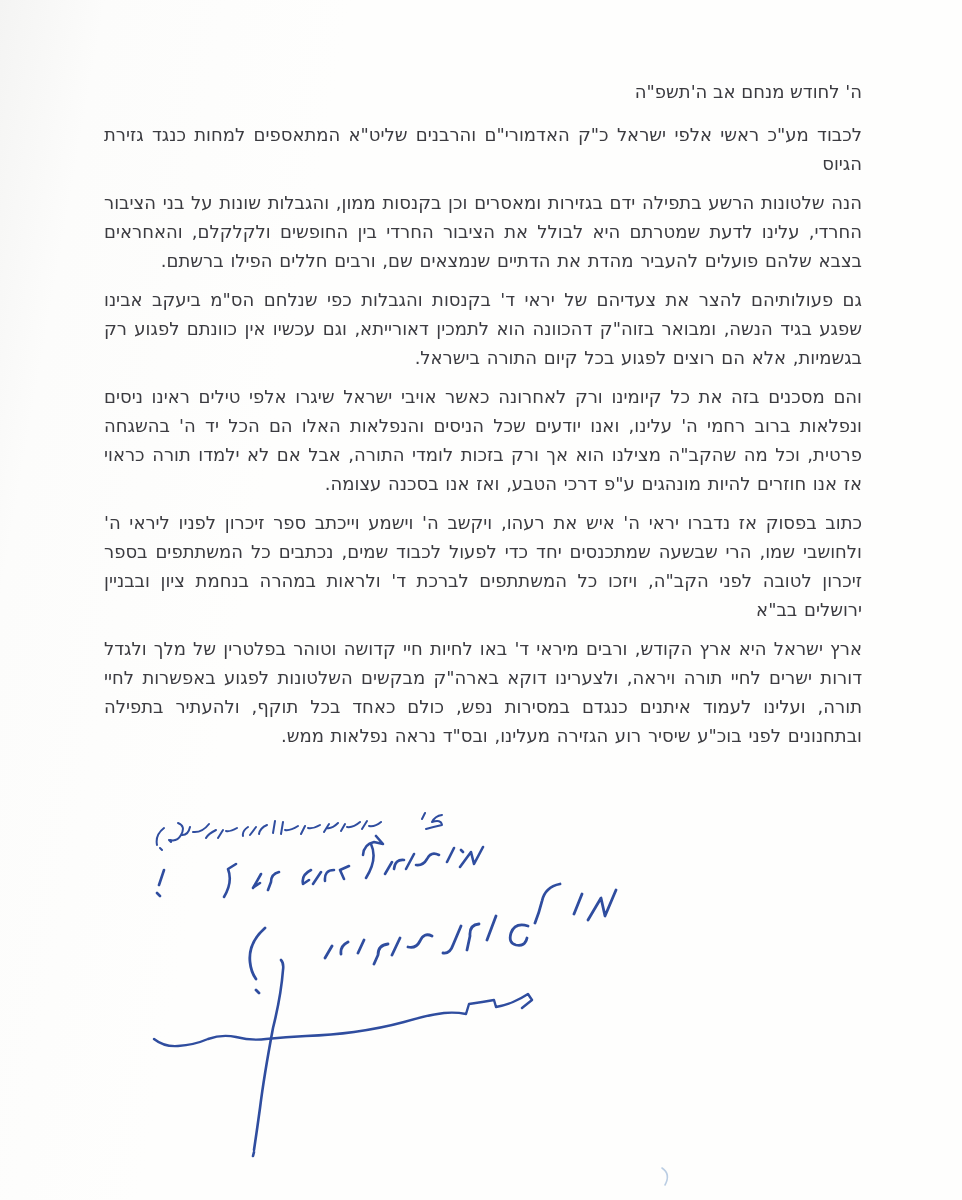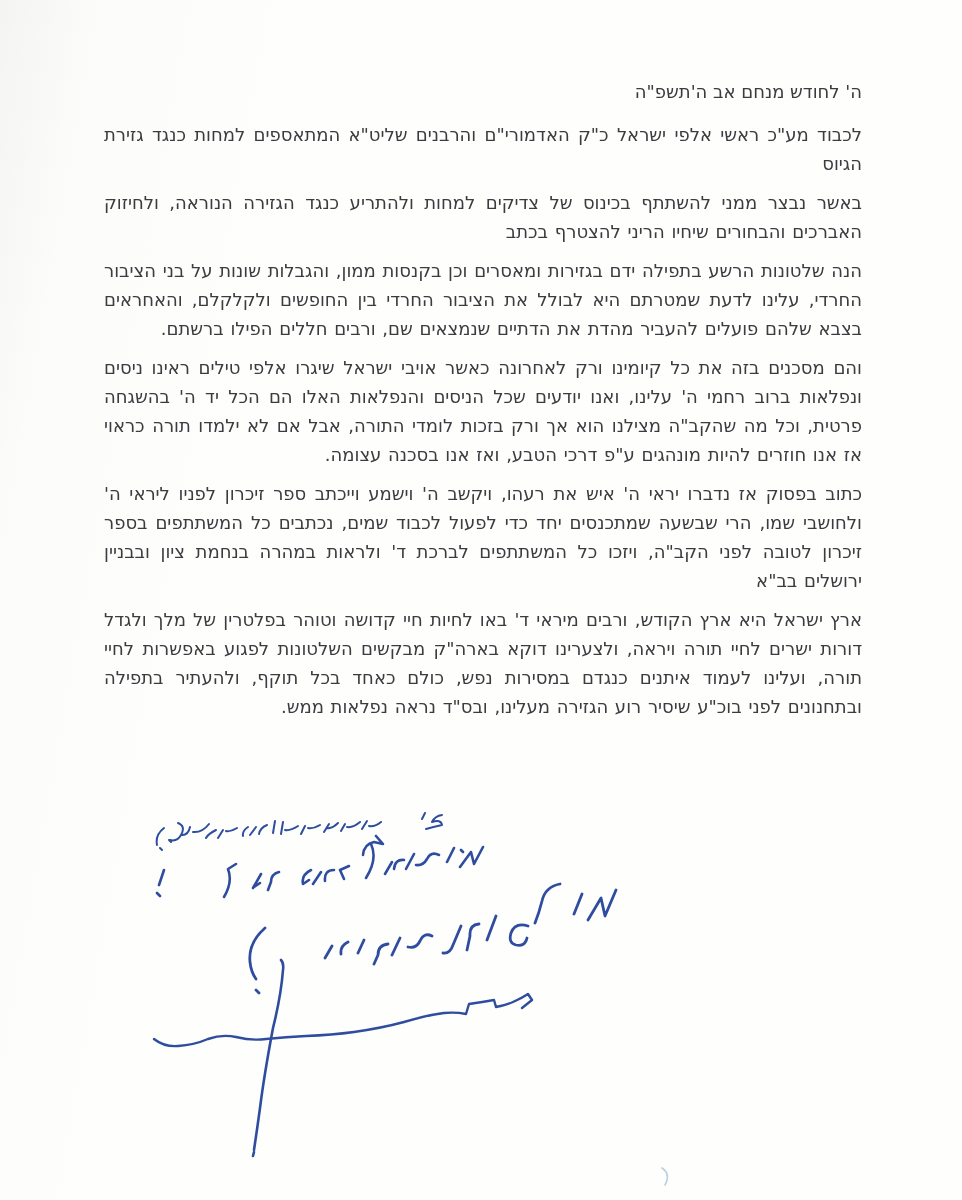--- a/index.html
+++ b/index.html
@@ -30,22 +30,22 @@
   .ink-faint{fill:none;stroke:#a9c0dc;stroke-linecap:round;opacity:.8;}
 </style>
 </head>
 <body>
 
 <div class="sheet">
 
   <div class="content" dir="rtl">
     <div class="date-line">ה' לחודש מנחם אב ה'תשפ"ה</div>
     <p class="para">לכבוד מע"כ ראשי אלפי ישראל כ"ק האדמורי"ם והרבנים שליט"א המתאספים למחות כנגד גזירת הגיוס</p>
-    <p class="para">באשר נבצר ממני להשתתף בכינוס של צדיקים למחות ולהתריע כנגד הגזירה הנוראה, ולחיזוק האברכים והבחורים שיחיו הריני להצטרף בכתב</p>
     <p class="para">הנה שלטונות הרשע בתפילה ידם בגזירות ומאסרים וכן בקנסות ממון, והגבלות שונות על בני הציבור החרדי, עלינו לדעת שמטרתם היא לבולל את הציבור החרדי בין החופשים ולקלקלם, והאחראים בצבא שלהם פועלים להעביר מהדת את הדתיים שנמצאים שם, ורבים חללים הפילו ברשתם.</p>
+    <p class="para">גם פעולותיהם להצר את צעדיהם של יראי ד' בקנסות והגבלות כפי שנלחם הס"מ ביעקב אבינו שפגע בגיד הנשה, ומבואר בזוה"ק דהכוונה הוא לתמכין דאורייתא, וגם עכשיו אין כוונתם לפגוע רק בגשמיות, אלא הם רוצים לפגוע בכל קיום התורה בישראל.</p>
     <p class="para">והם מסכנים בזה את כל קיומינו ורק לאחרונה כאשר אויבי ישראל שיגרו אלפי טילים ראינו ניסים ונפלאות ברוב רחמי ה' עלינו, ואנו יודעים שכל הניסים והנפלאות האלו הם הכל יד ה' בהשגחה פרטית, וכל מה שהקב"ה מצילנו הוא אך ורק בזכות לומדי התורה, אבל אם לא ילמדו תורה כראוי אז אנו חוזרים להיות מונהגים ע"פ דרכי הטבע, ואז אנו בסכנה עצומה.</p>
     <p class="para">כתוב בפסוק אז נדברו יראי ה' איש את רעהו, ויקשב ה' וישמע וייכתב ספר זיכרון לפניו ליראי ה' ולחושבי שמו, הרי שבשעה שמתכנסים יחד כדי לפעול לכבוד שמים, נכתבים כל המשתתפים בספר זיכרון לטובה לפני הקב"ה, ויזכו כל המשתתפים לברכת ד' ולראות במהרה בנחמת ציון ובבניין ירושלים בב"א</p>
     <p class="para">ארץ ישראל היא ארץ הקודש, ורבים מיראי ד' באו לחיות חיי קדושה וטוהר בפלטרין של מלך ולגדל דורות ישרים לחיי תורה ויראה, ולצערינו דוקא בארה"ק מבקשים השלטונות לפגוע באפשרות לחיי תורה, ועלינו לעמוד איתנים כנגדם במסירות נפש, כולם כאחד בכל תוקף, ולהעתיר בתפילה ובתחנונים לפני בוכ"ע שיסיר רוע הגזירה מעלינו, ובס"ד נראה נפלאות ממש.</p>
   </div>
 
   <svg class="signature" viewBox="0 0 584 402" width="584" height="402" aria-hidden="true">
 
     <path class="ink" stroke-width="2" d="
       M318,17 q-7,1 -10,7 q9,-3 10,3 q-9,2 -16,4 M301,15 l-3,6
       M257,24 q-6,5 -12,4 M243,23 l-5,8 M236,24 q-7,6 -13,5 M221,26 l-4,7 M214,25 q-6,6 -11,5

